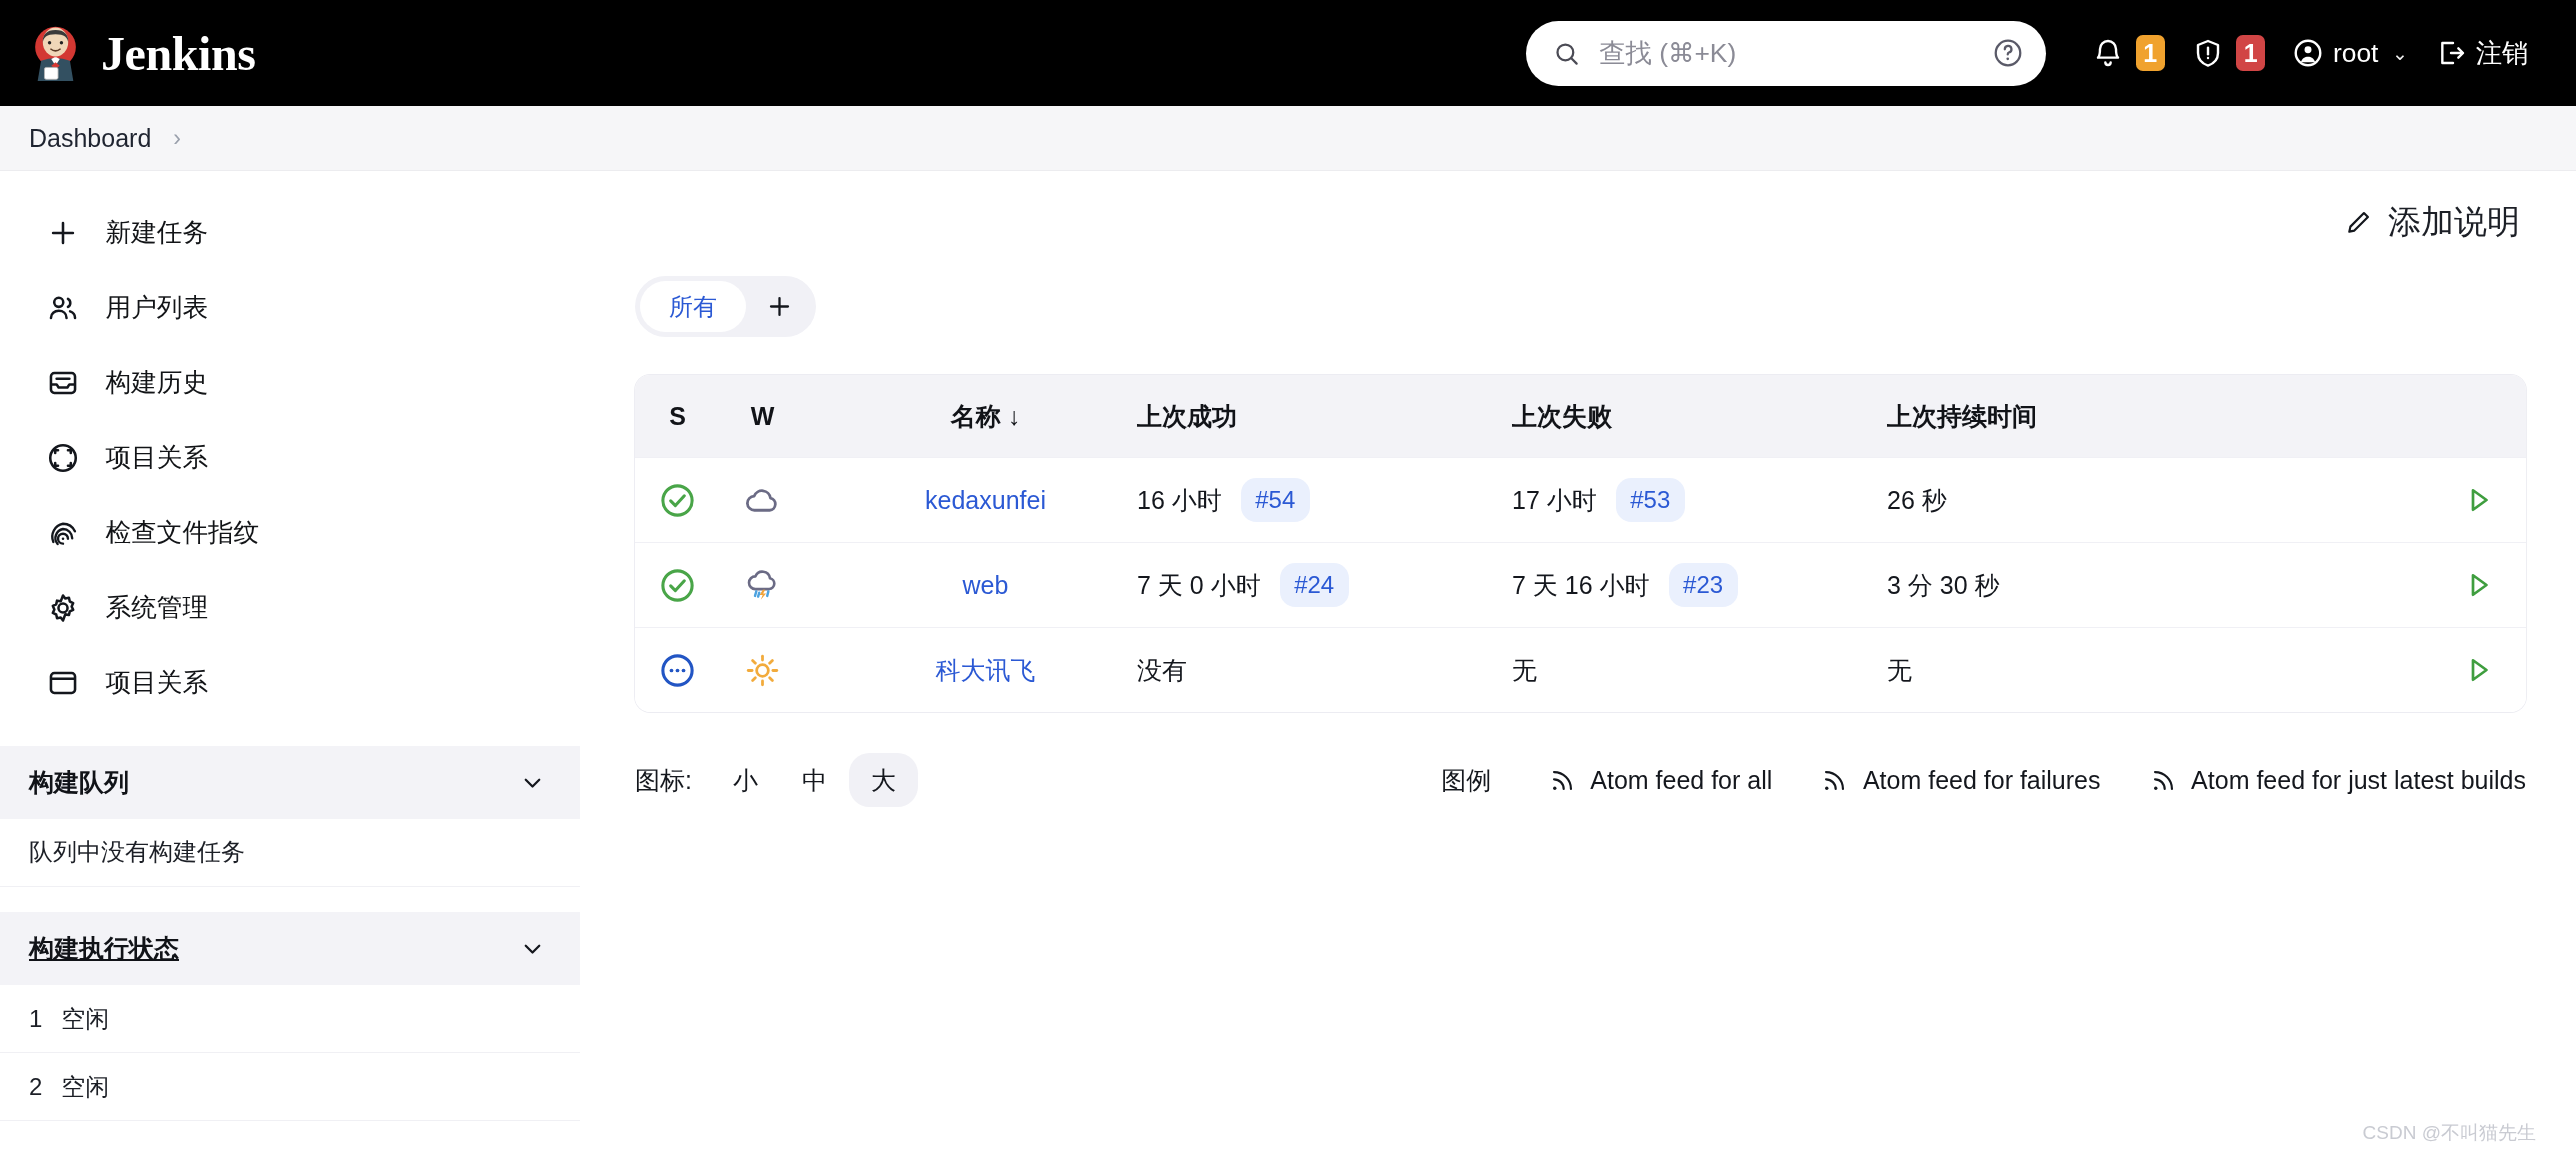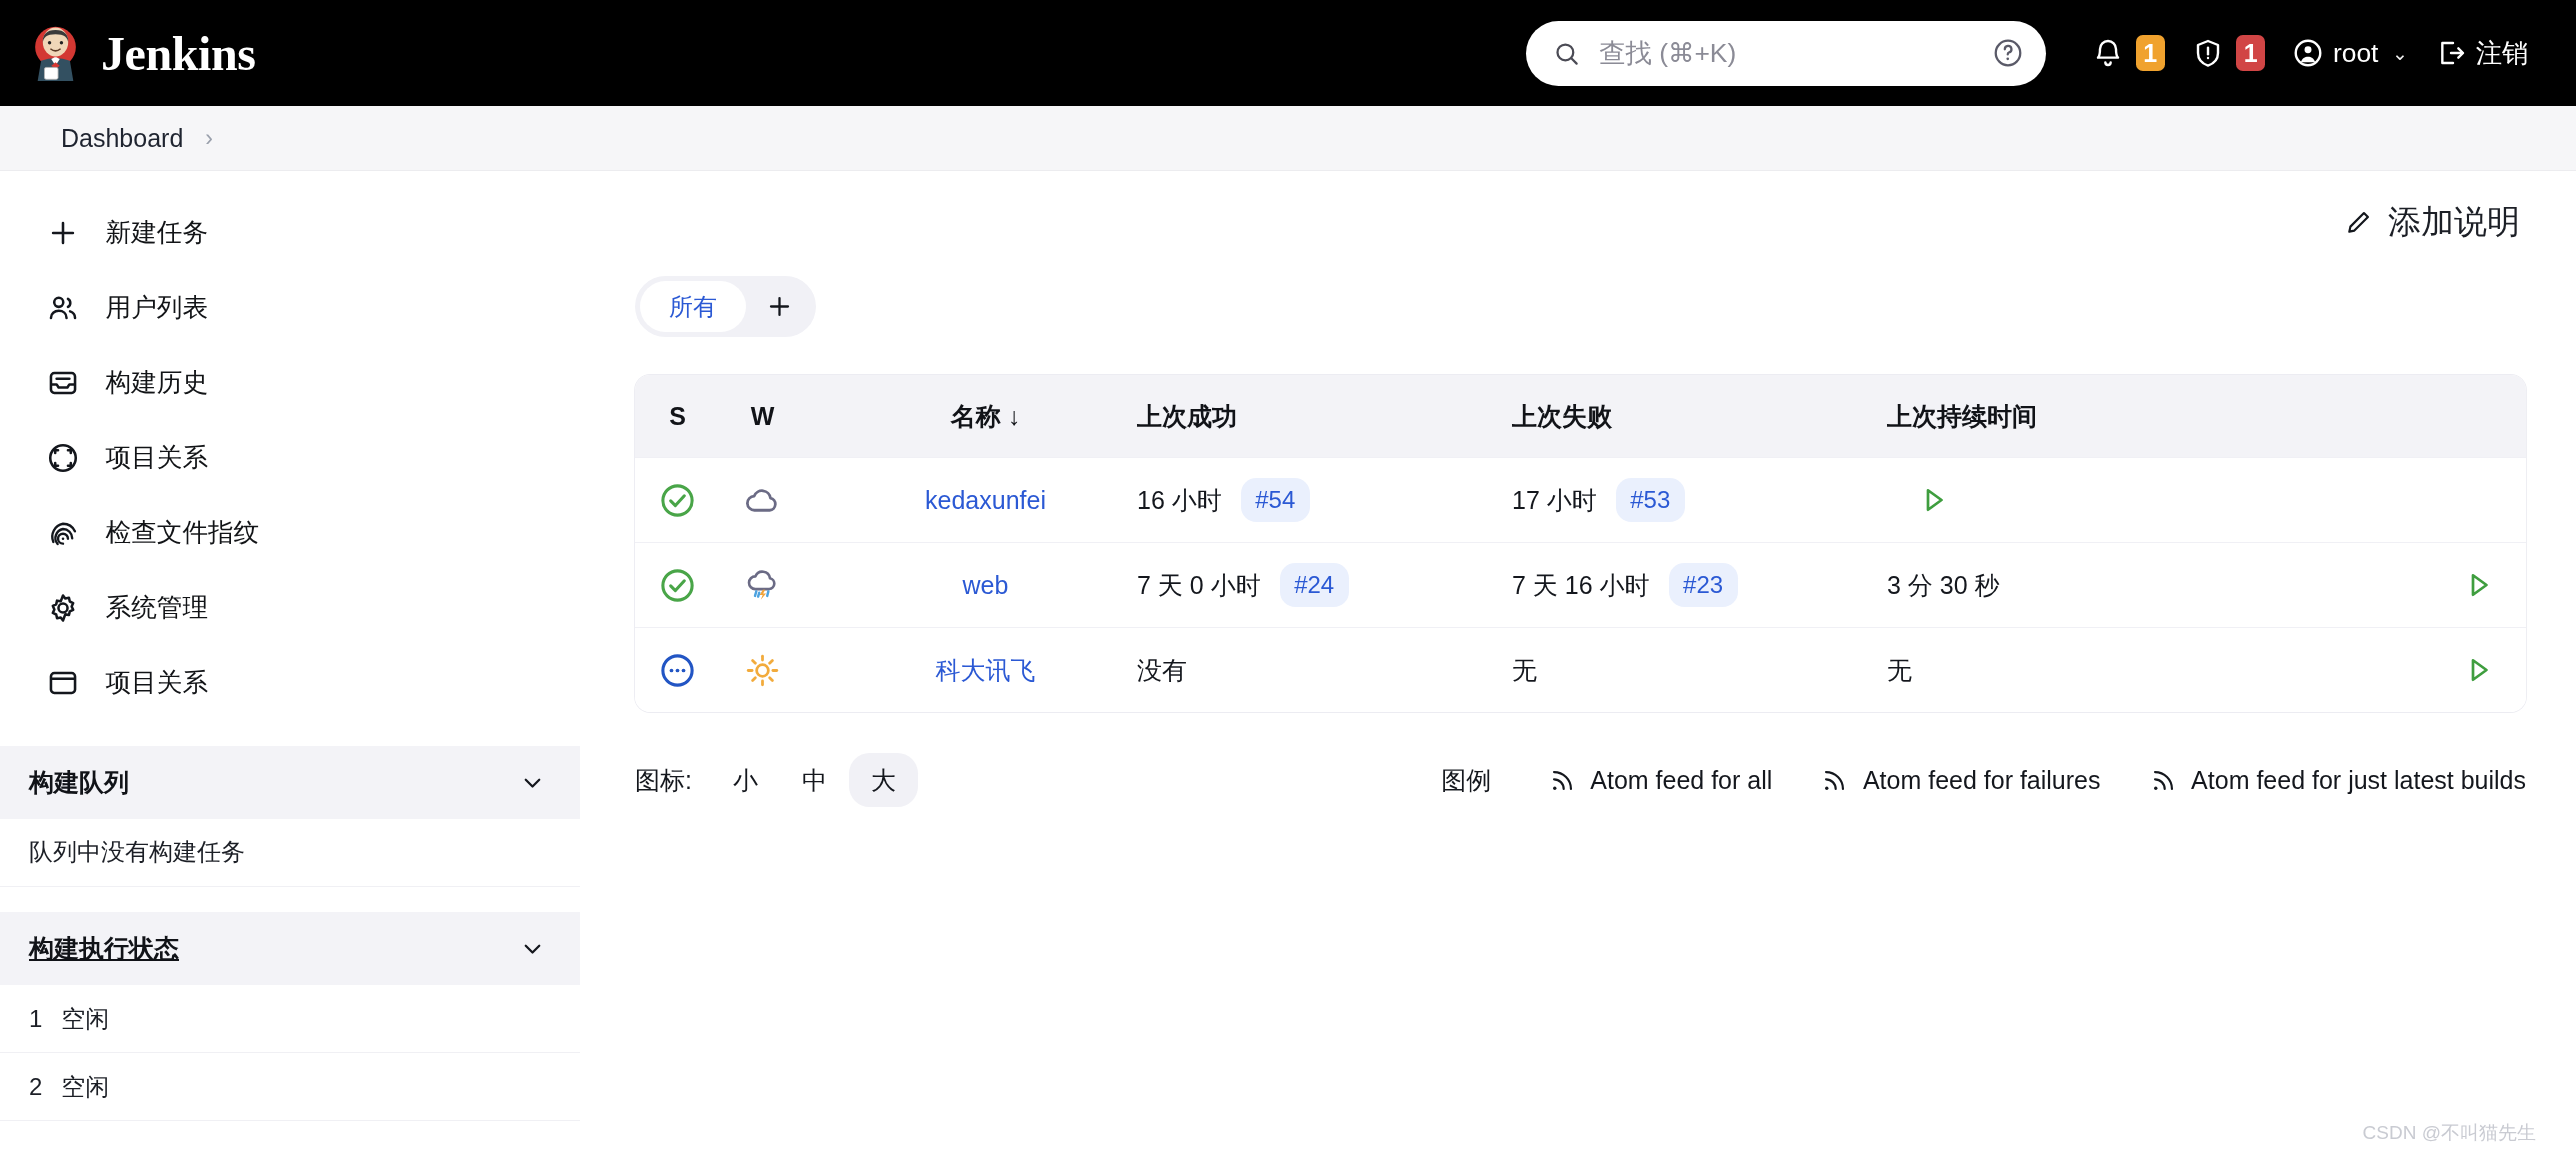--- a/index.html
+++ b/index.html
@@ -81,21 +81,21 @@
   #breadcrumb {
     height: 65px;
     background: #f6f6f8;
     display: flex;
     align-items: center;
     gap: 22px;
     padding-left: 29px;
     border-bottom: 0.9px solid #ececeF;
   }
   #breadcrumb-text {
-    font-size: 25px; color: #1f2430; font-weight: 400; margin-left: 32px;
+    font-size: 25px; color: #1f2430; font-weight: 400;
   }
   #breadcrumb-sep { color: #9aa0ac; font-size: 23px; }
 
   
   #layout { display: flex; align-items: flex-start; height: calc(1158px - 106px - 65px); }
 
   
   #sidebar {
     width: 580px;
     flex: 0 0 580px;
@@ -474,20 +474,21 @@
           <span class="joblink">kedaxunfei</span>
         </div>
         <div class="c-succ">
           <span>16 小时</span>
           <span class="buildno">#54</span>
         </div>
         <div class="c-fail">
           <span>17 小时</span>
           <span class="buildno">#53</span>
         </div>
+        <div class="c-dur">26 秒</div>
         <div class="c-run">
           <svg width="36" height="36" viewBox="0 0 24 24" fill="none" stroke="#3f9e3f" stroke-width="1.8">
             <path d="M8 5.5l9 6.5-9 6.5z" stroke-linejoin="round"></path>
           </svg>
         </div>
       </div>
 
       <div class="jt-row">
         <div class="c-s">
           <svg width="39" height="39" viewBox="0 0 24 24" fill="none" stroke="#49a548" stroke-width="1.9">

